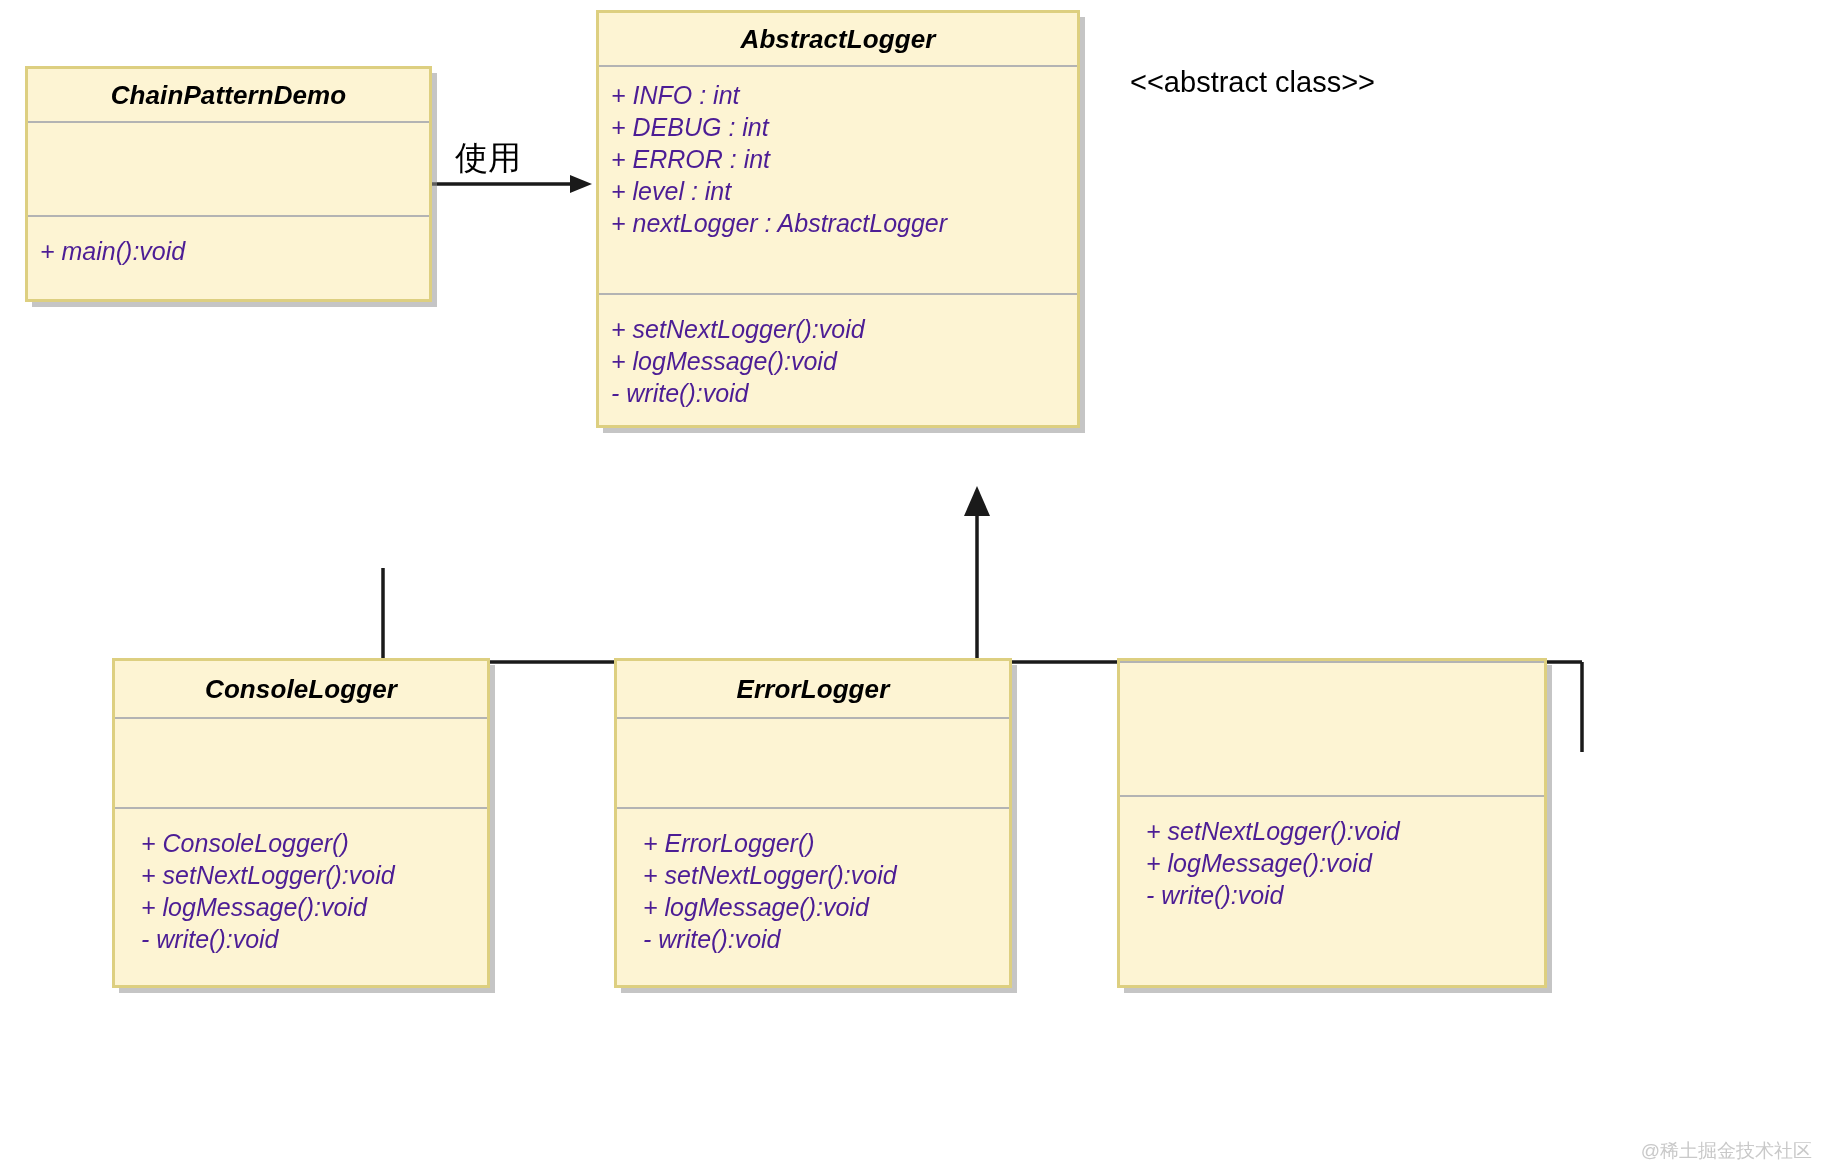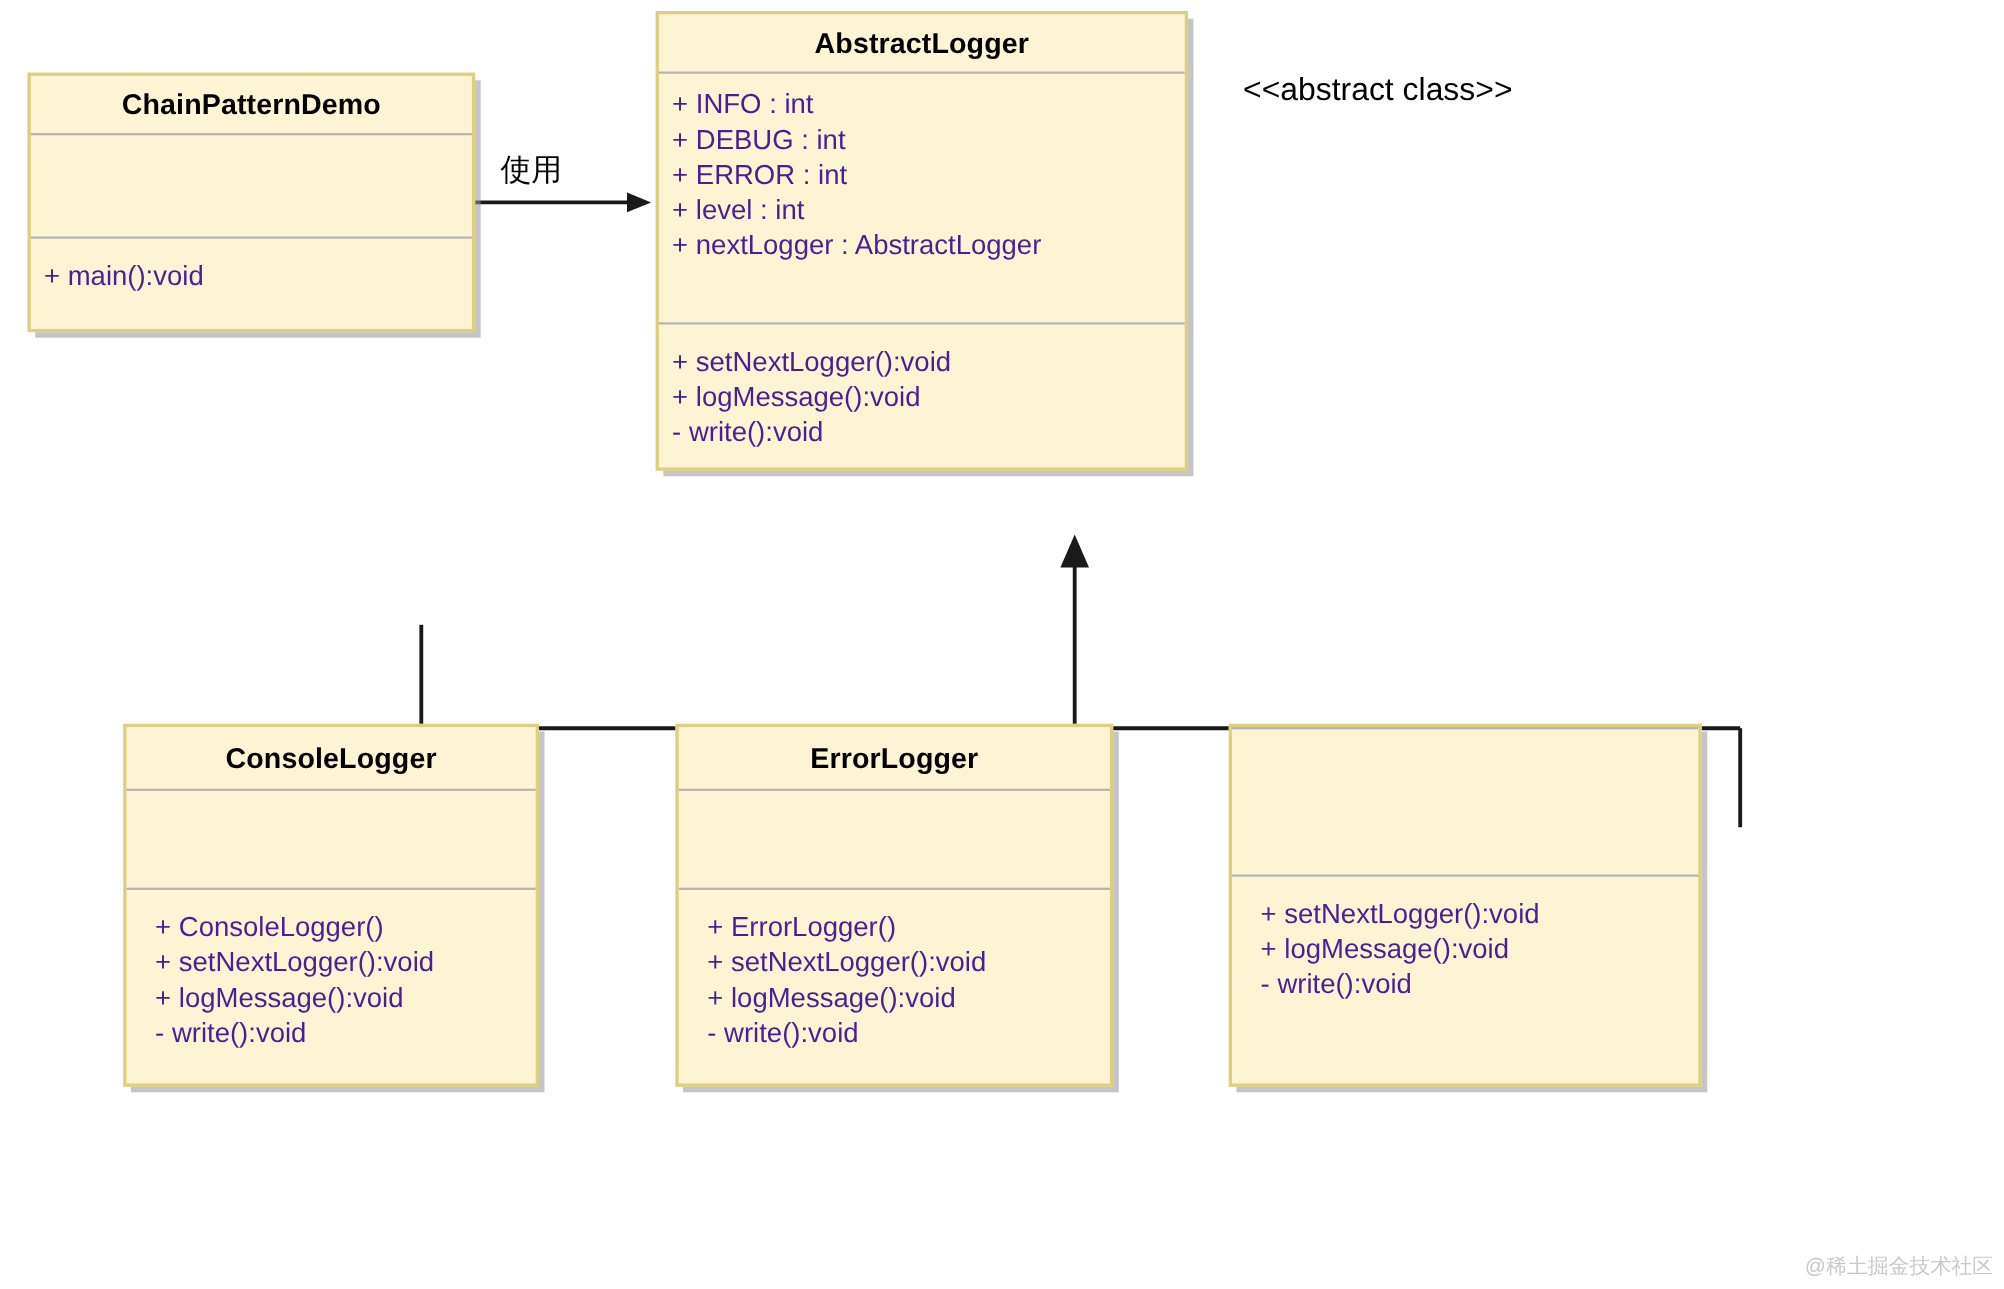--- a/index.html
+++ b/index.html
@@ -19,20 +19,21 @@
 
   
   .uml-class {
     position: absolute;
     box-sizing: border-box;
     background: #fdf4d3;
     border: 3px solid #ddcf80;
     box-shadow: 6px 6px 0 -1px rgba(150,150,150,0.55);
     display: flex;
     flex-direction: column;
+    font-style: italic;
   }
   .uml-title {
     text-align: center;
     font-weight: bold;
     color: #000000;
     letter-spacing: 0.1px;
     display: flex;
     align-items: center;
     justify-content: center;
   }
@@ -75,21 +76,21 @@
   .box-error   { left: 614px; width: 398px; }
   .box-file    { left: 1117px; width: 430px; }
 
   
   .label {
     position: absolute;
     color: #000000;
     white-space: nowrap;
   }
   .label-stereotype { left: 1130px; top: 66px; font-size: 29px; }
-  .label-uses       { left: 455px;  top: 136px; font-size: 28px; }
+  .label-uses       { left: 455px;  top: 136px; font-size: 33px; }
 
   .watermark {
     position: absolute;
     right: 10px;
     bottom: 8px;
     font-size: 19px;
     color: #c9c9c9;
     white-space: nowrap;
   }
 

